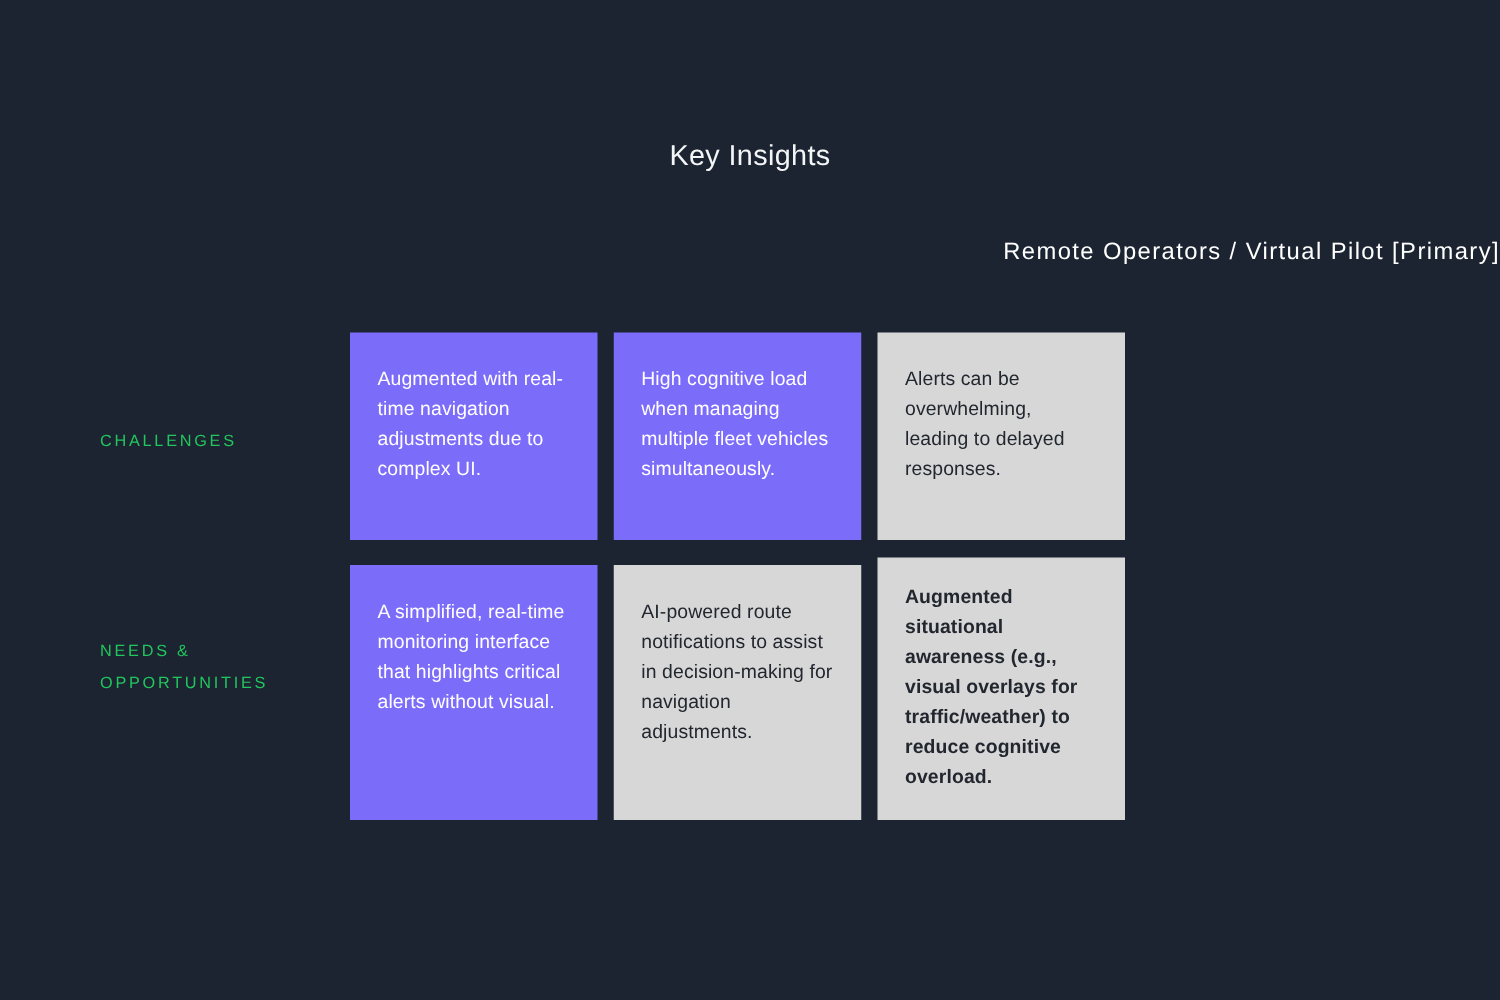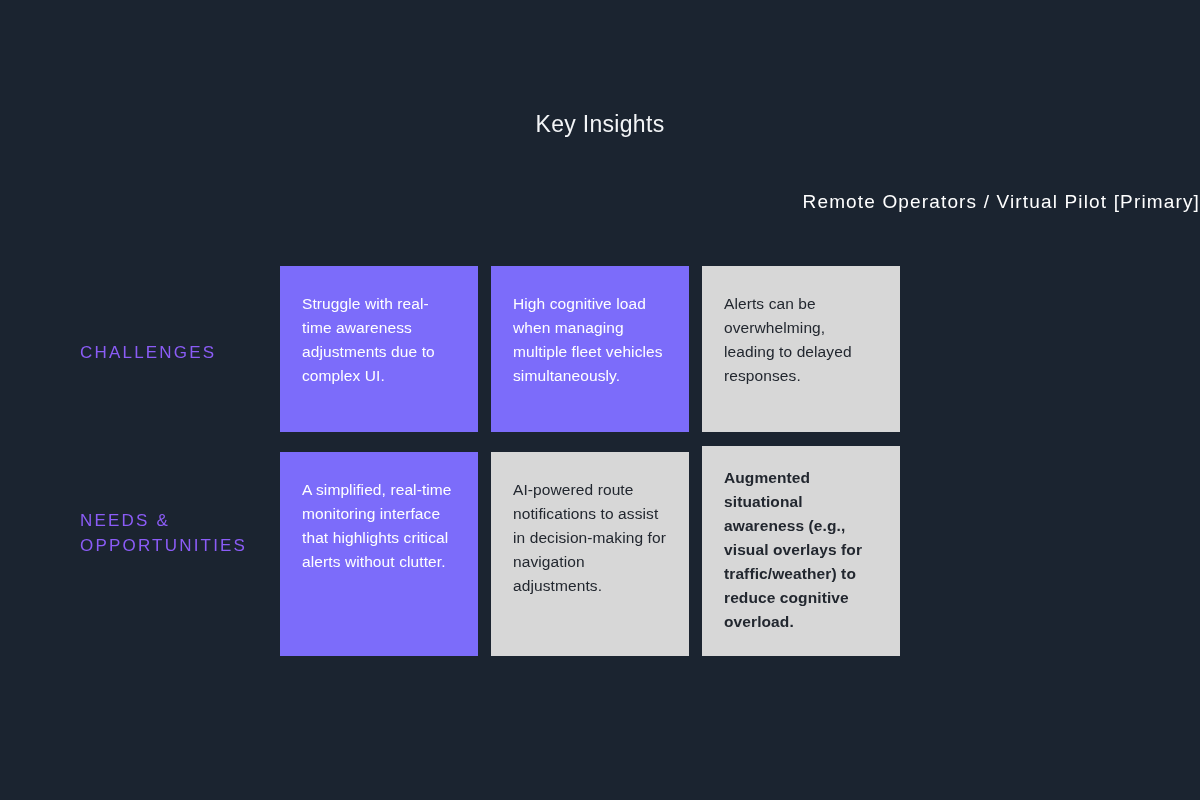--- a/index.html
+++ b/index.html
@@ -59,22 +59,22 @@
     position: relative;
     display: flex;
     align-items: flex-start;
   }
 
   .row-challenges { margin-bottom: 20px; }
 
   .row-label {
     width: 200px;
     flex: 0 0 200px;
-    color: #8b5cf6;
-    font-size: 17px;
+    color: #22c55e;
+    font-size: 13px;
     font-weight: 400;
     letter-spacing: 2.2px;
     line-height: 25px;
     padding-top: 6px;
   }
 
   .row-challenges .row-label { padding-top: 74px; }
   .row-needs .row-label { padding-top: 56px; }
 
   .cards {
@@ -120,29 +120,29 @@
 
   <div class="title">Key Insights</div>
 
   <div class="subtitle">Remote Operators / Virtual Pilot [Primary]</div>
 
   <div class="matrix">
 
     <div class="row row-challenges">
       <div class="row-label">CHALLENGES</div>
       <div class="cards">
-        <div class="card card-purple">Struggle with real-time awareness adjustments due to complex UI.</div>
+        <div class="card card-purple">Augmented with real-time navigation adjustments due to complex UI.</div>
         <div class="card card-purple">High cognitive load when managing multiple fleet vehicles simultaneously.</div>
         <div class="card card-gray">Alerts can be overwhelming, leading to delayed responses.</div>
       </div>
     </div>
 
     <div class="row row-needs">
       <div class="row-label">NEEDS &amp; OPPORTUNITIES</div>
       <div class="cards">
-        <div class="card card-purple">A simplified, real-time monitoring interface that highlights critical alerts without clutter.</div>
+        <div class="card card-purple">A simplified, real-time monitoring interface that highlights critical alerts without visual.</div>
         <div class="card card-gray">AI-powered route notifications to assist in decision-making for navigation adjustments.</div>
         <div class="card card-gray card-tall">Augmented situational awareness (e.g., visual overlays for traffic/weather) to reduce cognitive overload.</div>
       </div>
     </div>
 
   </div>
 </div>
 
 </body></html>

